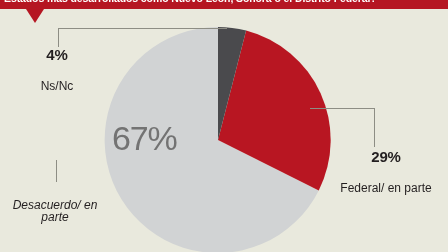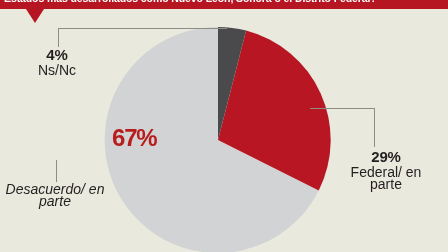--- a/index.html
+++ b/index.html
@@ -52,31 +52,31 @@
     border-right:1px solid #8d8d84;
   }
 
   
   .label{position:absolute;text-align:center;color:#231f20;}
   .label .pct{
     font-size:15px;font-weight:bold;letter-spacing:-0.2px;
     line-height:17px;display:block;
   }
   .label .cap{
-    font-size:14px;font-weight:normal;line-height:11.5px;
-    display:block;margin-top:2px;color:#231f20;
+    font-size:12px;font-weight:normal;line-height:11.5px;
+    display:block;margin-top:18px;color:#231f20;
   }
 
   .label-nsnc{left:18px;top:46px;width:78px;}
   .label-acuerdo{left:338px;top:148px;width:96px;}
   .label-desacuerdo{left:2px;top:182px;width:106px;font-style:italic;}
 
   .center-pct{
     position:absolute;left:112px;top:118px;
-    font-size:24px;font-weight:bold;color:#b91c1c;
+    font-size:34px;font-weight:normal;color:#737373;
     letter-spacing:-1.2px;line-height:40px;
   }
 </style>
 </head>
 <body>
 
 <div id="stage">
 
   <div class="pie-wrap">
     <svg class="pie-svg" viewBox="0 0 230 230">

